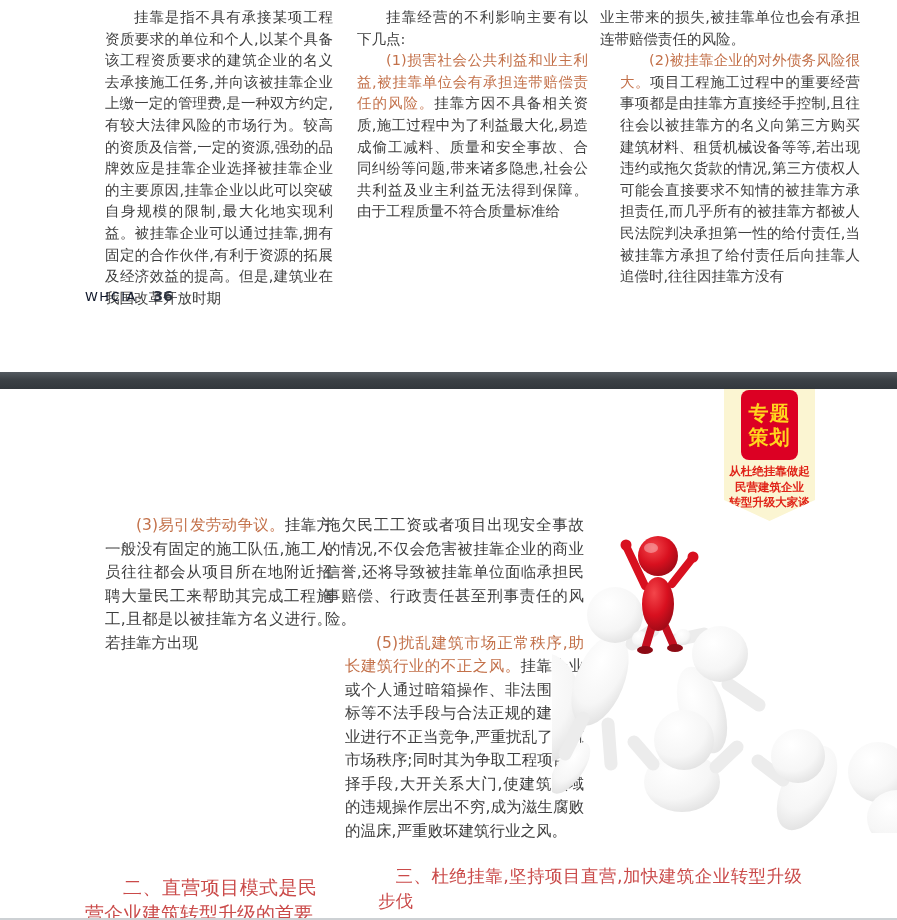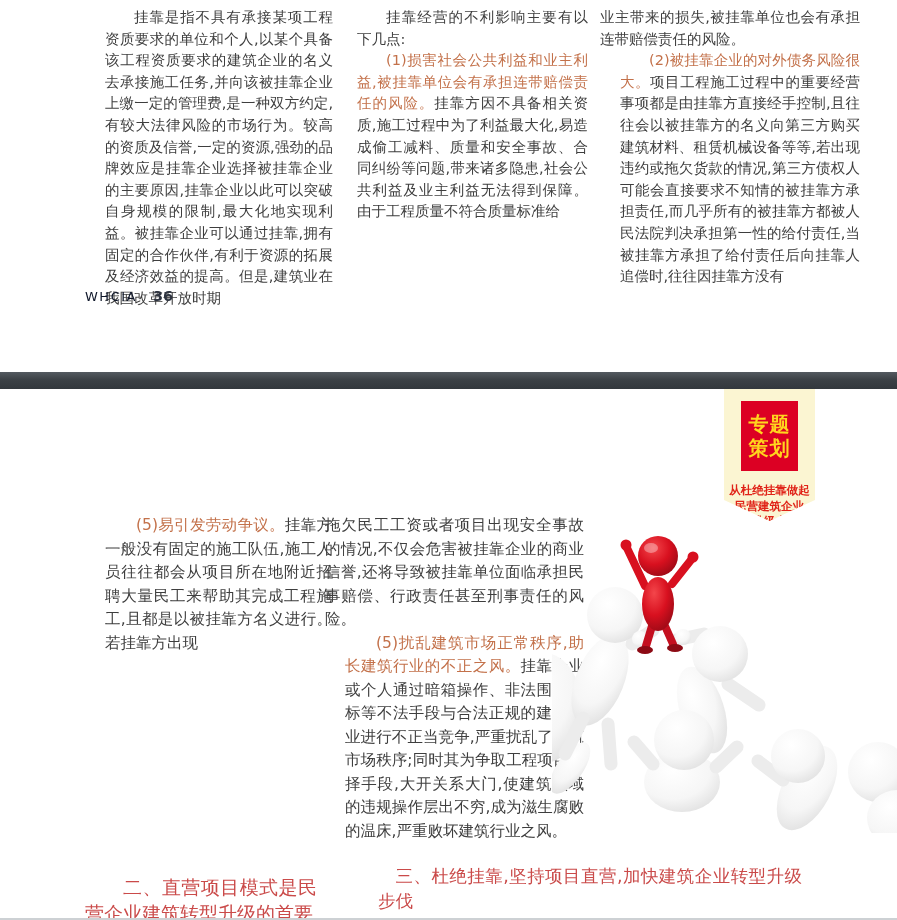--- a/index.html
+++ b/index.html
@@ -31,22 +31,22 @@
   }
 
   
   .ribbon{
     position:absolute;left:724px;top:389px;width:91px;height:132px;
     background:#fbf5d2;
     clip-path:polygon(0 0,100% 0,100% 84%,50% 100%,0 84%);
     text-align:center;
   }
   .ribbon-box{
-    margin:12px auto;width:57px;height:70px;background:#dc0023;
-    display:flex;flex-direction:column;justify-content:center;gap:1px;
+    margin:1px auto;width:57px;height:70px;background:#dc0023;
+    display:flex;flex-direction:column;justify-content:center;gap:1px;border-radius:8px;
   }
   .ribbon-box .zt{
     color:#ffd61e;font-size:20px;font-weight:bold;line-height:23px;letter-spacing:1px;
   }
   .ribbon-sub{
     margin-top:4px;color:#e02318;font-size:11.5px;font-weight:bold;line-height:15.5px;
   }
 
   
   .low-col{top:514px;font-size:15.5px;line-height:23.5px;}
@@ -92,21 +92,21 @@
     <div class="zt">策划</div>
   </div>
   <div class="ribbon-sub">
     <div>从杜绝挂靠做起</div>
     <div>民营建筑企业</div>
     <div>转型升级大家谈</div>
   </div>
 </div>
 
 <div class="col low-col" id="low-col-1">
-  <p class="para indent"><span class="hl">(5)易引发劳动争议。</span><span>挂靠方一般没有固定的施工队伍,施工人员往往都会从项目所在地附近招聘大量民工来帮助其完成工程施工,且都是以被挂靠方名义进行。若挂靠方出现</span></p>
+  <p class="para indent"><span class="hl">(3)易引发劳动争议。</span><span>挂靠方一般没有固定的施工队伍,施工人员往往都会从项目所在地附近招聘大量民工来帮助其完成工程施工,且都是以被挂靠方名义进行。若挂靠方出现</span></p>
 </div>
 
 <div class="col low-col" id="low-col-2">
   <p class="para"><span>拖欠民工工资或者项目出现安全事故的情况,不仅会危害被挂靠企业的商业信誉,还将导致被挂靠单位面临承担民事赔偿、行政责任甚至刑事责任的风险。</span></p>
   <p class="para indent"><span class="hl">(5)扰乱建筑市场正常秩序,助长建筑行业的不正之风。</span><span>挂靠企业或个人通过暗箱操作、非法围标串标等不法手段与合法正规的建筑企业进行不正当竞争,严重扰乱了建筑市场秩序;同时其为争取工程项目不择手段,大开关系大门,使建筑领域的违规操作层出不穷,成为滋生腐败的温床,严重败坏建筑行业之风。</span></p>
 </div>
 
 <svg class="illustration" viewBox="0 0 345 315" aria-hidden="true">
   <defs>
     <radialGradient id="wg" cx="38%" cy="30%" r="75%">

